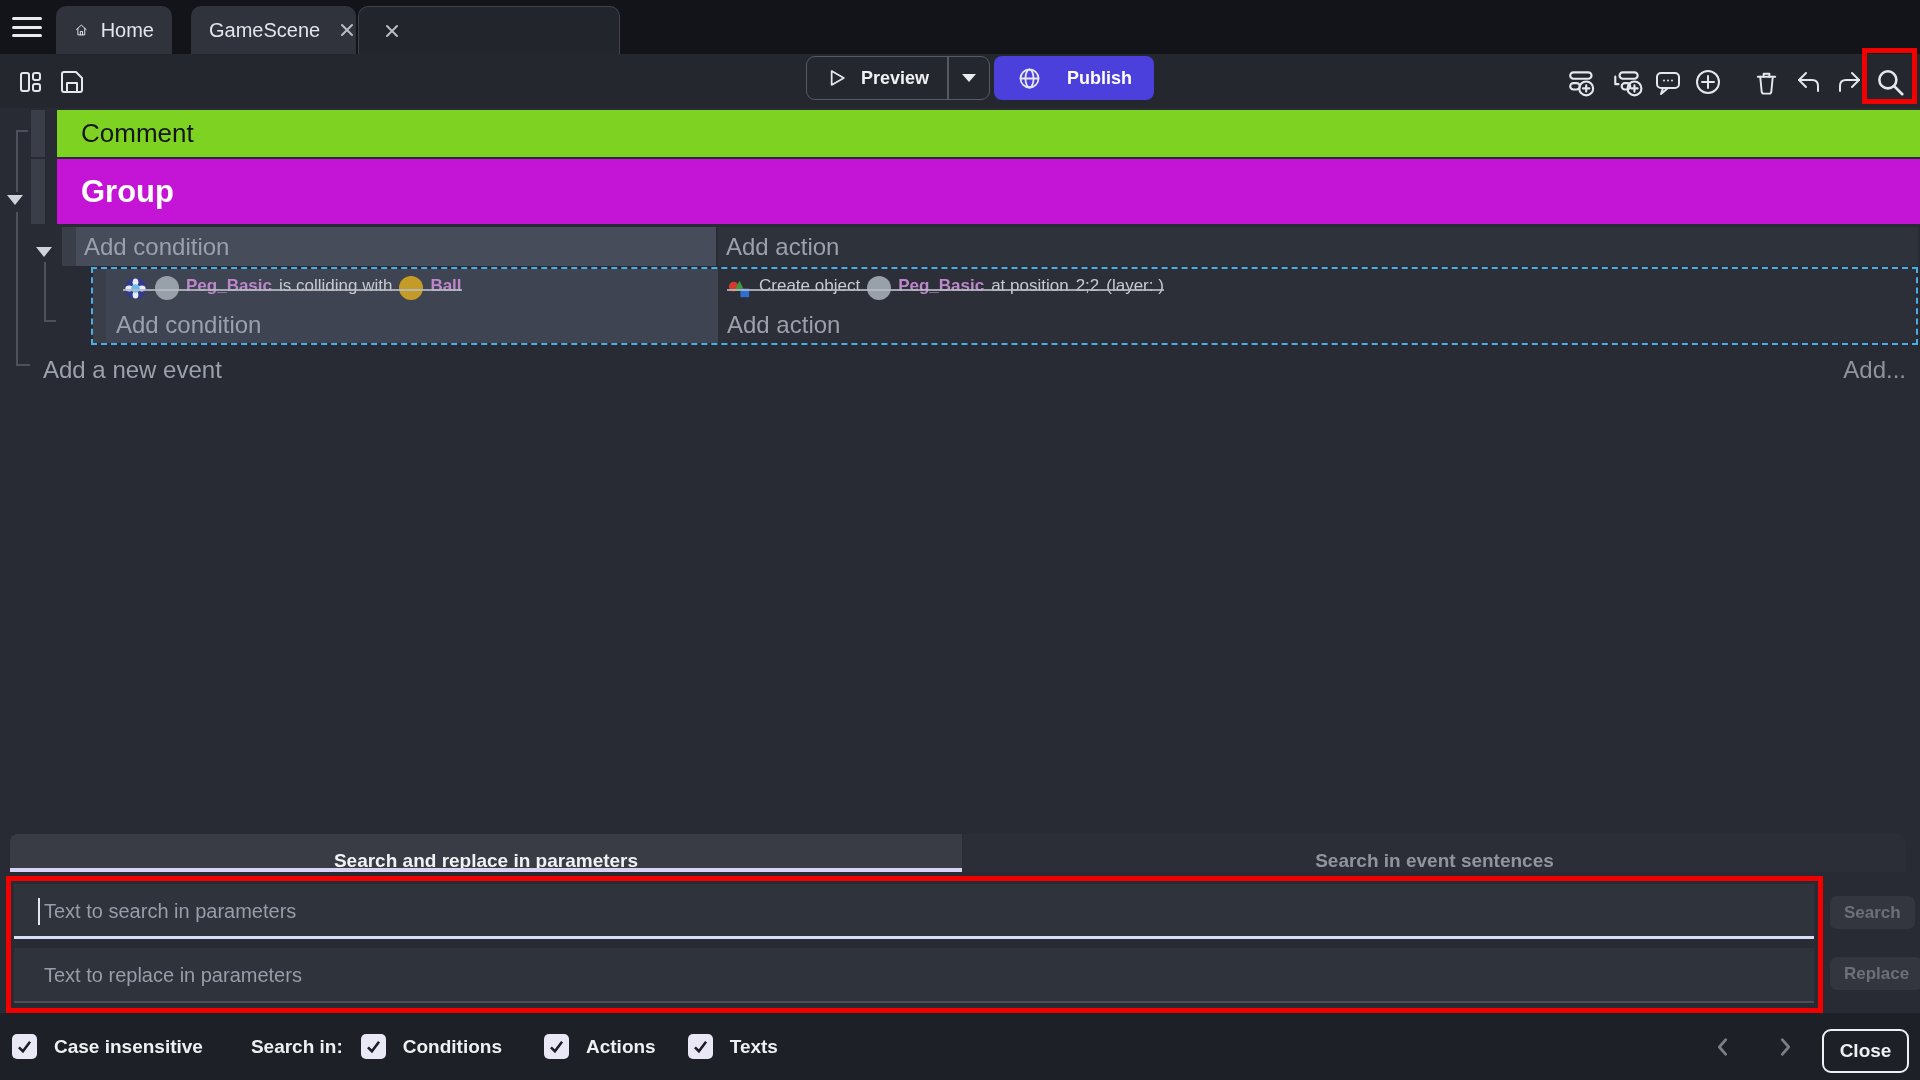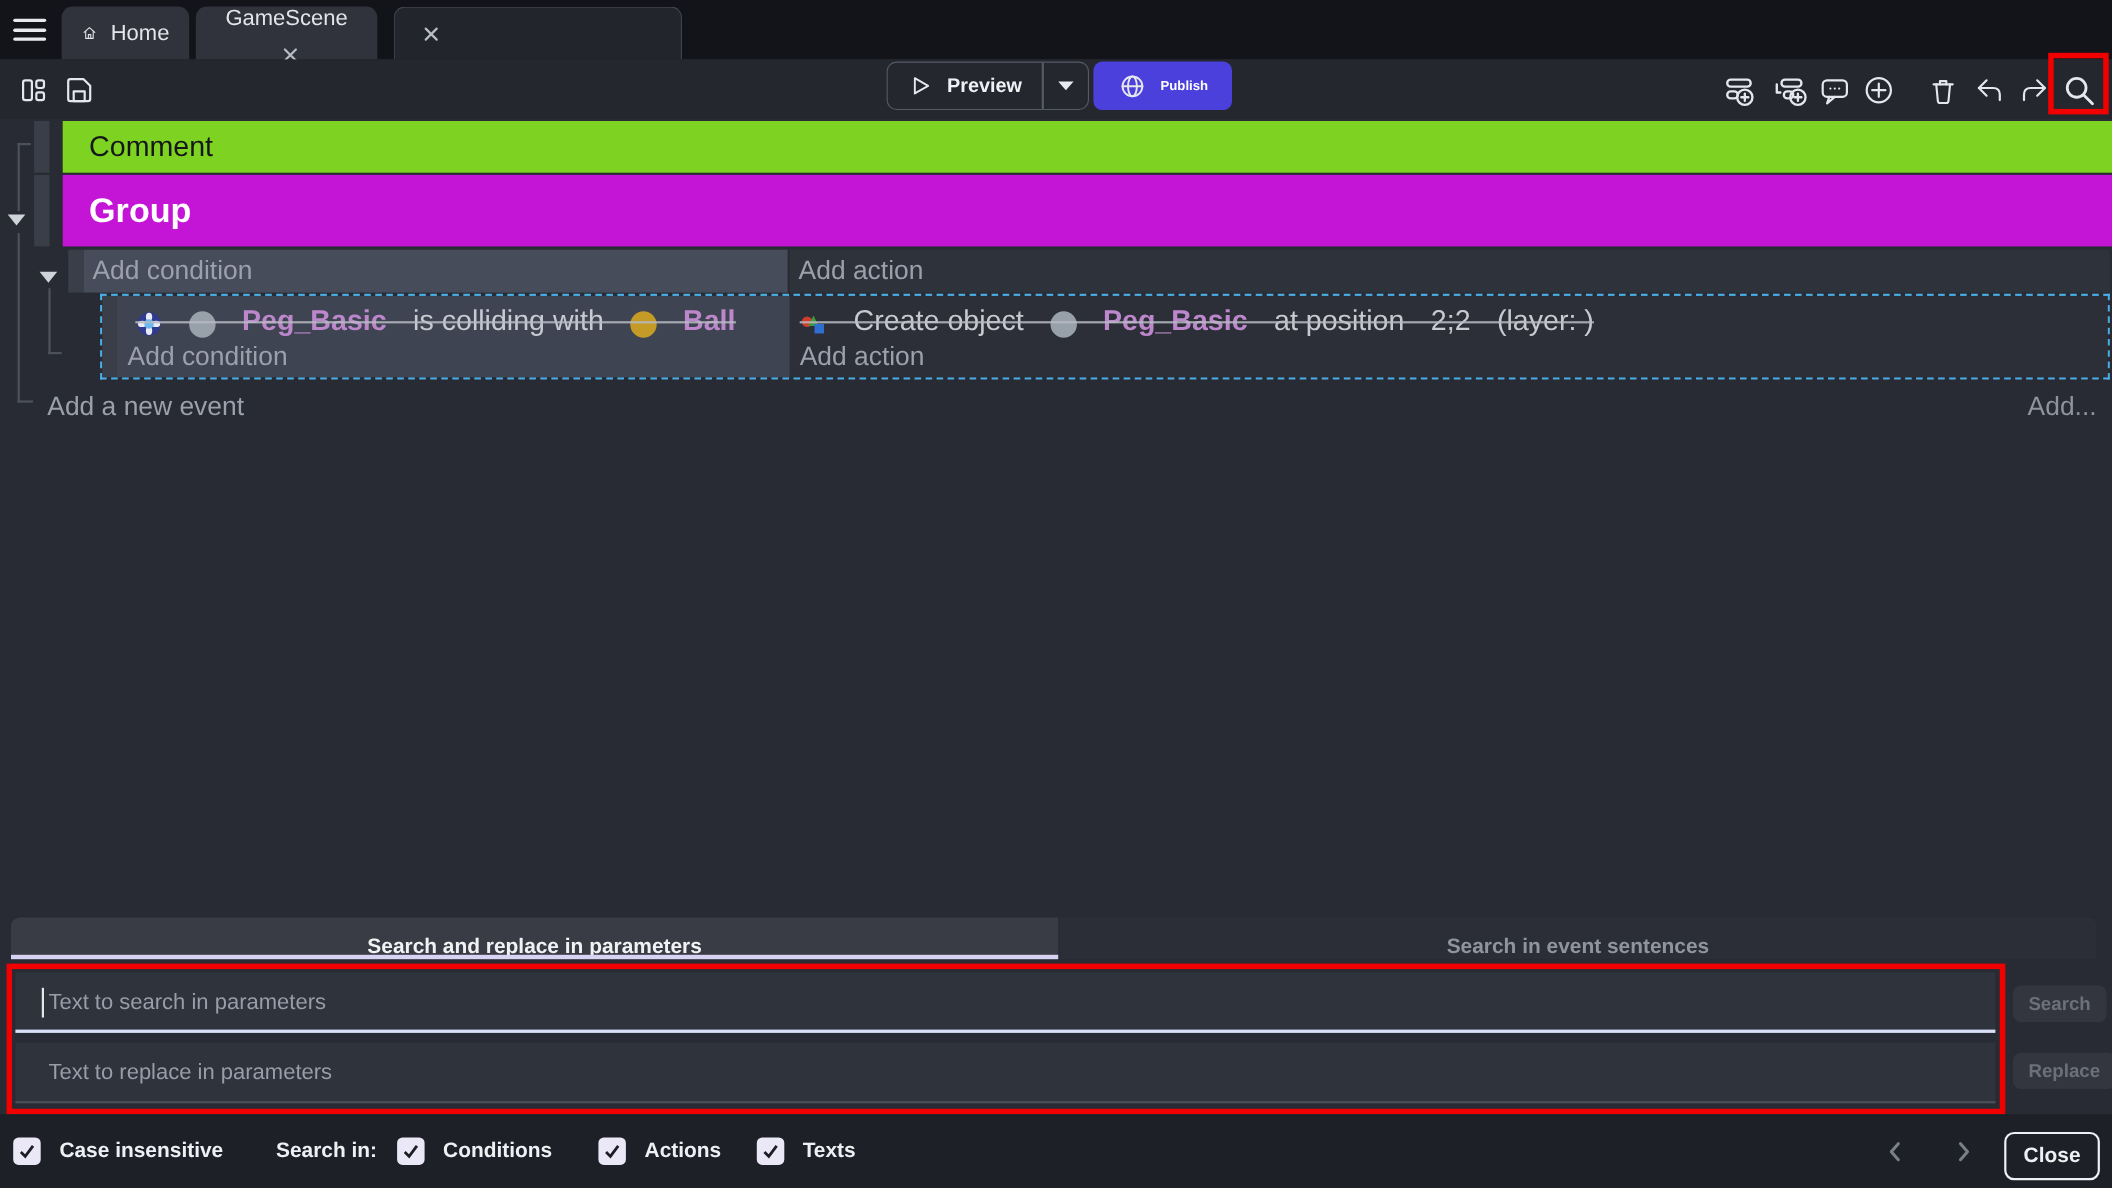--- a/index.html
+++ b/index.html
@@ -24,37 +24,37 @@
   
   .toolbar { position:absolute; left:0; top:54px; width:1920px; height:54px; background:#24272e; }
   .tbtn { position:absolute; top:10px; width:36px; height:36px; display:flex; align-items:center; justify-content:center; cursor:pointer; }
   .toolbar .vsep { position:absolute; top:64px; width:2px; background:#4a4e58; }
   .preview-group { position:absolute; left:806px; top:2px; height:44px; border:1.5px solid #565a64; border-radius:9px; display:flex; align-items:center; background:#24272e; color:#f0f1f4; }
   .preview-main { display:flex; align-items:center; gap:12px; padding:0 18px 0 16px; cursor:pointer; }
   .preview-main .lbl { font-size:18px; font-weight:bold; }
   .preview-split { width:1.5px; align-self:stretch; background:#565a64; }
   .preview-caret { padding:0 13px; cursor:pointer; }
   .caret-down { width:0; height:0; border-left:7px solid transparent; border-right:7px solid transparent; border-top:8px solid #e8eaee; }
-  .publish-btn { position:absolute; left:994px; top:2px; height:44px; border-radius:8px; background:var(--publish-bg,#4c40dd); color:#fff; display:flex; align-items:center; gap:12px; padding:0 22px; font-size:12px; font-weight:bold; cursor:pointer; }
+  .publish-btn { position:absolute; left:994px; top:2px; height:44px; border-radius:8px; background:var(--publish-bg,#4c40dd); color:#fff; display:flex; align-items:center; gap:24px; padding:0 22px; font-size:18px; font-weight:bold; cursor:pointer; }
 
   
   .redbox { position:absolute; border:5px solid var(--highlight-red,#f20000); }
 
   
   .events { position:absolute; left:0; top:108px; width:1920px; height:726px; background:#282b33; }
   .tree-line { position:absolute; background:#4d515b; }
   .tree-caret { position:absolute; width:0; height:0; border-left:8px solid transparent; border-right:8px solid transparent; border-top:10px solid #cfd3da; cursor:pointer; }
   .handle { position:absolute; background:#3a3e48; cursor:grab; }
   .rowbar { position:absolute; display:flex; align-items:center; padding-left:24px;margin-left:12px; }
   .comment-bar { left:45px; top:2px; width:1873px; height:47px; background:var(--comment-bg,#7ed322); color:#14161a; font-size:26px; }
   .group-bar { left:45px; top:51px; width:1873px; height:65px; background:var(--group-bg,#c414d6); color:#ffffff; font-size:31px; font-weight:bold; }
   .addlink { color:#9ba1ac; font-size:24px; cursor:pointer; white-space:nowrap; }
   .col-cond { position:absolute; background:#474c5a; }
   .col-act  { position:absolute; background:#2e323b; }
-  .sentence { position:relative; display:inline-flex; align-items:flex-end; gap:24px; font-size:26px; color:#c7cad0; white-space:nowrap; cursor:pointer; }
+  .sentence { position:relative; display:inline-flex; align-items:flex-start; gap:7px; font-size:17px; color:#c7cad0; white-space:nowrap; cursor:pointer; }
   .sentence .obj { color:var(--object-name,#bd87cc); font-weight:bold; }
   .sentence .strike { position:absolute; left:0; right:0; top:50%; height:2px; background:#b7bbc3; opacity:.85; pointer-events:none; }
   .circle-thumb { width:24px; height:24px; border-radius:50%; flex:0 0 auto; }
   .sel-event { position:absolute; left:91px; top:159px; width:1827px; height:78px; border:2px dashed var(--selection-border,#4aaee6); }
   .add-new-event { position:absolute; left:43px; top:248px; font-size:24px; color:#9ba1ac; cursor:pointer; }
   .add-more { position:absolute; right:14px; top:248px; font-size:24px; color:#8e939d; cursor:pointer; }
 
   
   .spanel-tabs { position:absolute; top:834px; height:38px; display:flex; align-items:flex-end; justify-content:center; font-size:19px; font-weight:bold; cursor:pointer; }
   .spanel-tab1 { left:10px; width:952px; background:#393c45; color:#f1f2f4; border-radius:8px 0 0 0; }
@@ -87,21 +87,21 @@
         <span></span>
     </div>
     <div class="tab" style="left:56px; width:116px;text-align:center;">
       <svg class="ico" width="24" height="24" viewBox="0 0 30 30">
         <path d="M5 14 L15 5 L25 14"></path>
           <path d="M8 12 V25 H22 V12"></path>
           <path d="M13 25 V18 H17.5 V25"></path>
       </svg>
       <span>Home</span>
     </div>
-    <div class="tab" style="left:178px; width:165px;flex-direction:column;">
+    <div class="tab" style="left:191px; width:165px;">
       <span>GameScene</span>
       <span class="close-x">
         <svg class="ico" width="18" height="18" viewBox="0 0 18 18">
             <path d="M4 4 L14 14 M14 4 L4 14"></path>
           </svg>
       </span>
     </div>
     <div class="tab active" style="left:358px; width:262px;">
       <span class="close-x">
         <svg class="ico" width="18" height="18" viewBox="0 0 18 18">

